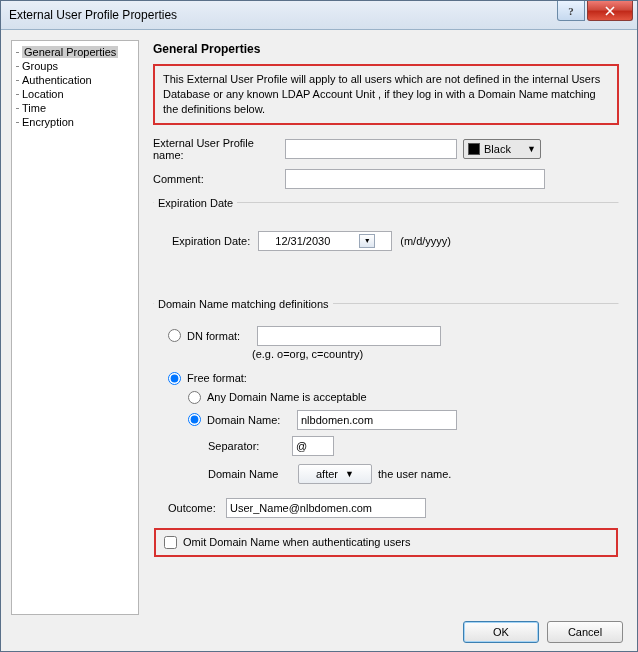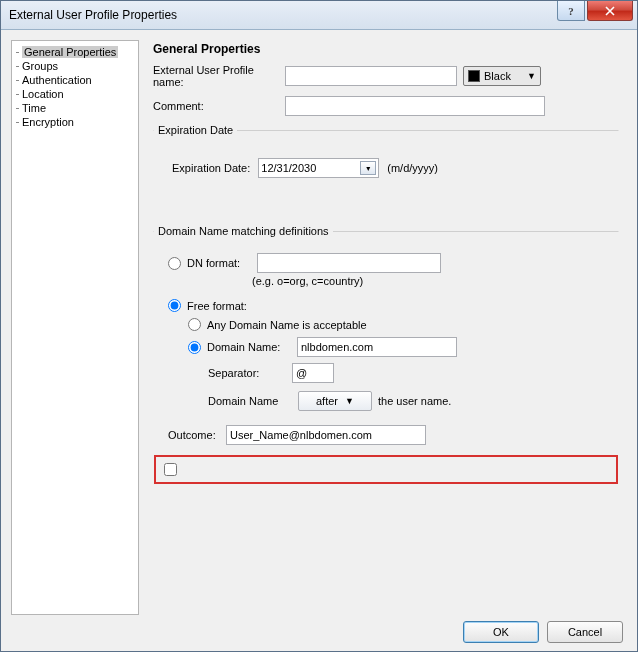--- a/index.html
+++ b/index.html
@@ -28,21 +28,21 @@
   input[type=text].field { border: 1px solid #abadb3; height: 20px; padding: 1px 3px; font: inherit; background:#fff; }
   .name-field { width: 172px; }
   .color-chip { width: 78px; height: 20px; border: 1px solid #7a7a7a; background: #e8e8e8; margin-left: 6px; display: flex; align-items: center; padding: 0 4px; gap: 4px; border-radius:2px;}
   .chip-sq { width: 12px; height: 12px; background: #000; border:1px solid #555; }
   .chip-arrow { margin-left: auto; font-size: 9px; }
   .comment-field { width: 260px; }
   fieldset { border: 1px solid #cfcfcf; border-left:none; border-right:none; border-bottom:none; margin: 8px 0 0 0; padding: 10px 0 0 0; }
   fieldset.full { border:1px solid transparent; border-top:1px solid #cfcfcf;}
   legend { padding: 0 4px; }
   .date-row { margin: 12px 0 40px 18px; display:flex; align-items:center; gap:8px;}
-  .date-picker { width:121px; height:20px; border:1px solid #abadb3; background:#fff; display:flex; align-items:center; padding:0 2px; gap:6px; }
+  .date-picker { width:134px; height:20px; border:1px solid #abadb3; background:#fff; display:flex; align-items:center; padding:0 16px; gap:6px; }
   .date-picker .dp-btn { width:16px; height:14px; border:1px solid #9aa7b8; background:linear-gradient(#fff,#dfe7f1); margin-left:auto; display:flex; align-items:center; justify-content:center; font-size:8px;}
   .dn-box { margin-top: 6px; }
   .radio-row { display:flex; align-items:center; margin: 6px 0 2px 14px; gap:6px;}
   input[type=radio],input[type=checkbox]{ margin:0; }
   .hint { margin-left: 98px; color:#000; margin-bottom:12px;}
   .sub { margin-left: 34px; }
   .sub .radio-row { margin-left: 0; margin-top:6px; margin-bottom:4px;}
   .dnname { width:160px;}
   .sep-lbl { width:84px; display:inline-block;}
   .sep-field { width:42px;}
@@ -82,20 +82,21 @@
         <div class="nav-item"><span>Groups</span></div>
         <div class="nav-item"><span>Authentication</span></div>
         <div class="nav-item"><span>Location</span></div>
         <div class="nav-item"><span>Time</span></div>
         <div class="nav-item"><span>Encryption</span></div>
       </div>
 
       <div class="right-pane">
         <div class="heading">General Properties</div>
 
+        <div class="info-box">This External User Profile will apply to all users which are not defined in the internal Users Database or any known LDAP Account Unit , if they log in with a Domain Name matching the definitions below.</div>
 
         <div class="row">
           <span class="lbl">External User Profile name:</span>
           <input type="text" class="field name-field" value="" style="">
           <div class="color-chip">
             <span class="chip-sq"></span>
             <span>Black</span>
             <span class="chip-arrow">▼</span>
           </div>
         </div>
@@ -157,20 +158,21 @@
           </div>
 
           <div class="outcome-row">
             <span style="width:58px;">Outcome:</span>
             <input type="text" class="field outcome-field" value="User_Name@nlbdomen.com" style="">
           </div>
 
           <div class="omit-box">
             <label style="display:flex;align-items:center;gap:6px;">
               <input type="checkbox" style="">
+              <span>Omit Domain Name when authenticating users</span>
             </label>
           </div>
         </fieldset>
       </div>
     </div>
 
     <div class="btn-row">
       <button class="dlg default">OK</button>
       <button class="dlg">Cancel</button>
     </div>

